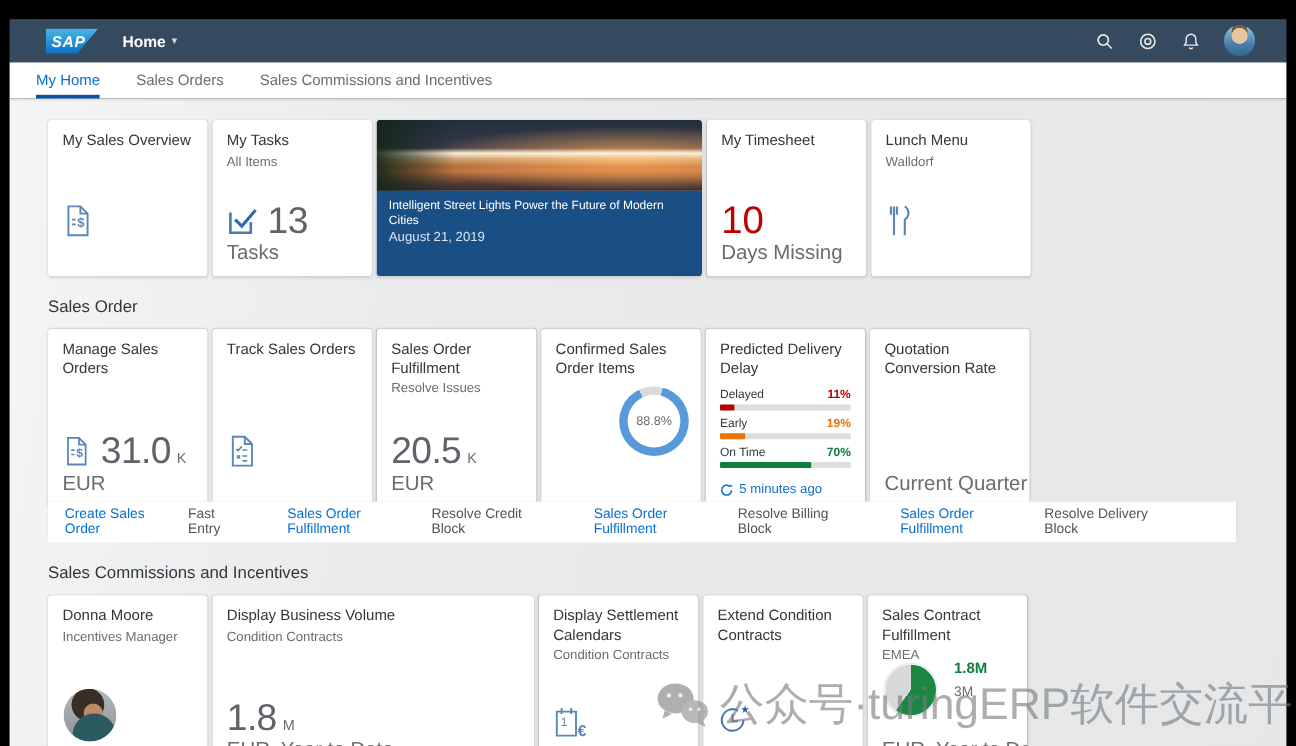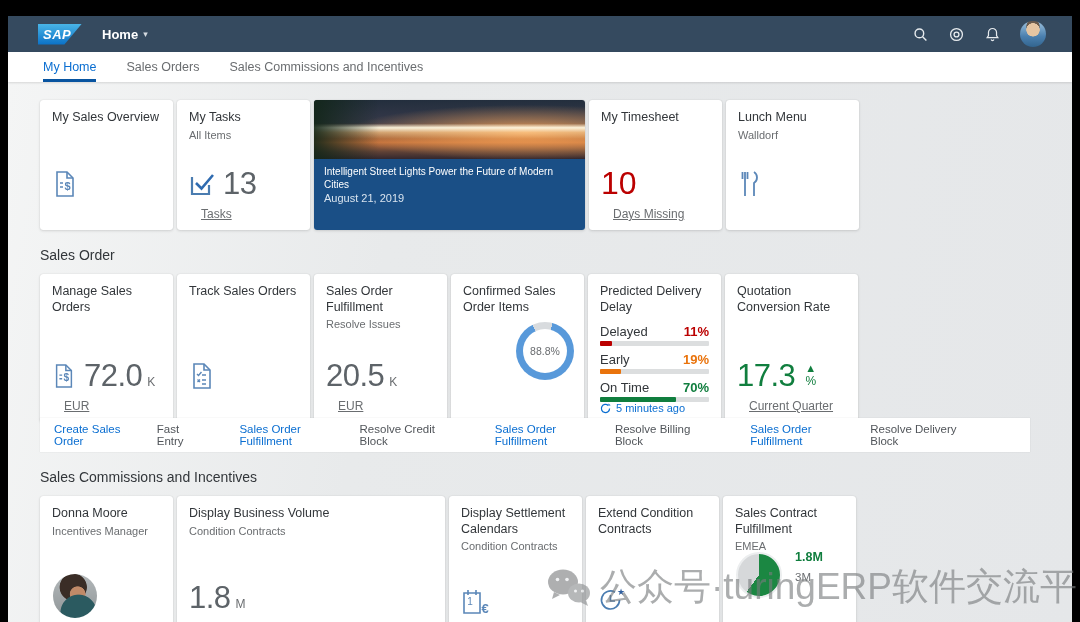--- a/index.html
+++ b/index.html
@@ -18,39 +18,39 @@
   .shell-right { margin-left:auto; display:flex; align-items:center; gap:20px; }
   .shell-ic { width:16px; height:16px; display:flex; align-items:center; justify-content:center; cursor:pointer; }
   .shell-avatar { width:26px; height:26px; border-radius:50%; cursor:pointer;
     background:
       radial-gradient(circle at 50% 34%, #e5c5a2 0 30%, rgba(0,0,0,0) 32%),
       radial-gradient(circle at 50% 20%, #6b5b4d 0 26%, rgba(0,0,0,0) 28%),
       linear-gradient(180deg,#9fc3de 0%,#4a7fae 60%,#32658f 100%); }
 
   
   .tabbar { position:absolute; top:36px; left:0; right:0; height:30px; background:#fff;
-    display:flex; align-items:stretch; gap:30px; padding:0 35px; box-shadow:0 1px 2px rgba(0,0,0,.12); z-index:5; }
+    display:flex; align-items:stretch; gap:30px; padding:0 22px; box-shadow:0 1px 2px rgba(0,0,0,.12); z-index:5; }
   .tab { font-size:12.5px; color:#6a6d70; display:flex; align-items:center; cursor:pointer; border-bottom:3px solid transparent; padding-top:3px; }
   .tab.active { color:#0a6ed1; border-bottom-color:#0854a0; }
 
   
   .content { position:absolute; top:66px; left:0; right:0; bottom:0;
     background:linear-gradient(100deg,#f4f5f5 0%,#e8eaeb 35%,#e5e7e9 100%); }
   .sec-header { position:absolute; left:32px; font-size:14px; color:#32363a; }
   .row { position:absolute; left:32px; display:flex; gap:4px; }
 
   
   .tile { position:relative; width:133px; height:130px; background:#fff; border-radius:3px;
     padding:10px 12px; box-shadow:0 0 1px rgba(0,0,0,.18), 0 1px 3px rgba(0,0,0,.12); cursor:pointer; overflow:hidden; }
   .row2 .tile, .row3 .tile { height:148px; }
   .tile.w2 { width:271px; }
   .tile.w2b { width:268px; }
   .t-title { font-size:12.5px; color:#32363a; line-height:1.25; }
   .t-sub { font-size:11px; color:#6a6d70; margin-top:3px; }
-  .t-footer { position:absolute; left:24px; bottom:9px; font-size:12px; color:#6a6d70; white-space:nowrap;text-decoration:underline; }
+  .t-footer { position:absolute; left:12px; bottom:9px; font-size:17px; color:#6a6d70; white-space:nowrap; }
   .kpi { position:absolute; left:12px; bottom:28px; display:flex; align-items:center; gap:8px; }
   .kpi-num { font-size:31px; color:#5d6368; letter-spacing:-.5px; }
   .kpi-unit { font-size:12px; color:#6a6d70; align-self:flex-end; margin:0 0 5px -3px; }
   .icon-only { position:absolute; left:12px; bottom:32px; }
 
   
   .tile.news { padding:0; }
   .news-img { height:59px;
     background:
       linear-gradient(90deg, rgba(18,38,24,.9) 0%, rgba(18,38,24,0) 24%),
@@ -71,21 +71,21 @@
   
   .donut { position:absolute; right:10px; top:48px; width:58px; height:58px; border-radius:50%;
     background:conic-gradient(from 15deg, #5899da var(--p,88.8%), #d8dbde 0);
     display:flex; align-items:center; justify-content:center; }
   .donut-in { width:44px; height:44px; border-radius:50%; background:#fff;
     display:flex; align-items:center; justify-content:center; font-size:10.5px; color:#6a6d70; }
 
   
   .pd-rows { margin-top:9px; }
   .pd-row { margin-bottom:6px; }
-  .pd-top { display:flex; justify-content:space-between; font-size:13px; color:#32363a; }
+  .pd-top { display:flex; justify-content:space-between; font-size:10px; color:#32363a; }
   .pd-val { font-weight:bold; }
   .pd-track { height:5px; background:#dcdedf; margin-top:2px; border-radius:1px; }
   .pd-fill { height:100%; border-radius:1px; }
   .pd-footer { position:absolute; left:12px; bottom:8px; display:flex; align-items:center; gap:5px;
     font-size:11px; color:#0a6ed1; }
 
   
   .linkrow { position:absolute; top:336px; left:32px; width:990px; height:34px; background:#fff;
     display:flex; align-items:center; padding:0 14px; box-shadow:0 0 1px rgba(0,0,0,.15); }
   .lr-group { display:flex; align-items:center; margin-right:32px; }
@@ -230,21 +230,21 @@
         <div class="t-title">Manage Sales Orders</div>
         <div class="kpi">
           <span>
             <svg width="24" height="26" viewBox="0 0 26 28">
                 <path d="M5 2 H15 L21 8 V26 H5 Z" fill="none" stroke="#5b87b8" stroke-width="1.6"></path>
                 <path d="M15 2 V8 H21" fill="none" stroke="#5b87b8" stroke-width="1.6"></path>
                 <path d="M8 13 H11 M8 17 H11" stroke="#5b87b8" stroke-width="1.5"></path>
                 <text x="15.5" y="19.5" font-size="11" font-weight="bold" fill="#5b87b8" text-anchor="middle">$</text>
               </svg>
           </span>
-          <span class="kpi-num">72.0</span>
+          <span class="kpi-num">31.0</span>
           <span class="kpi-unit">K</span>
         </div>
         <div class="t-footer">EUR</div>
       </div>
 
       <div class="tile">
         <div class="t-title">Track Sales Orders</div>
         <div class="icon-only">
           <svg width="26" height="28" viewBox="0 0 26 28">
               <path d="M5 2 H15 L21 8 V26 H5 Z" fill="none" stroke="#5b87b8" stroke-width="1.6"></path>
@@ -310,27 +310,20 @@
                 <path d="M12.2 7 a5.2 5.2 0 1 1 -1.7 -3.85" fill="none" stroke="#0a6ed1" stroke-width="1.6"></path>
                 <path d="M10.6 0.6 l0.2 3 l2.9 -0.6 Z" fill="#0a6ed1"></path>
               </svg>
           </span>
           <span>5 minutes ago</span>
         </div>
       </div>
 
       <div class="tile">
         <div class="t-title">Quotation Conversion Rate</div>
-        <div class="kpi">
-          <span class="num-green">17.3</span>
-          <span class="trend-col">
-            <span class="trend-up">▲</span>
-            <span class="trend-unit">%</span>
-          </span>
-        </div>
         <div class="t-footer">Current Quarter</div>
       </div>
     </div>
 
     <div class="linkrow">
       <div class="lr-group">
         <span class="lr-link">Create Sales Order</span>
         <span class="lr-desc">Fast Entry</span>
       </div>
       <div class="lr-group">

